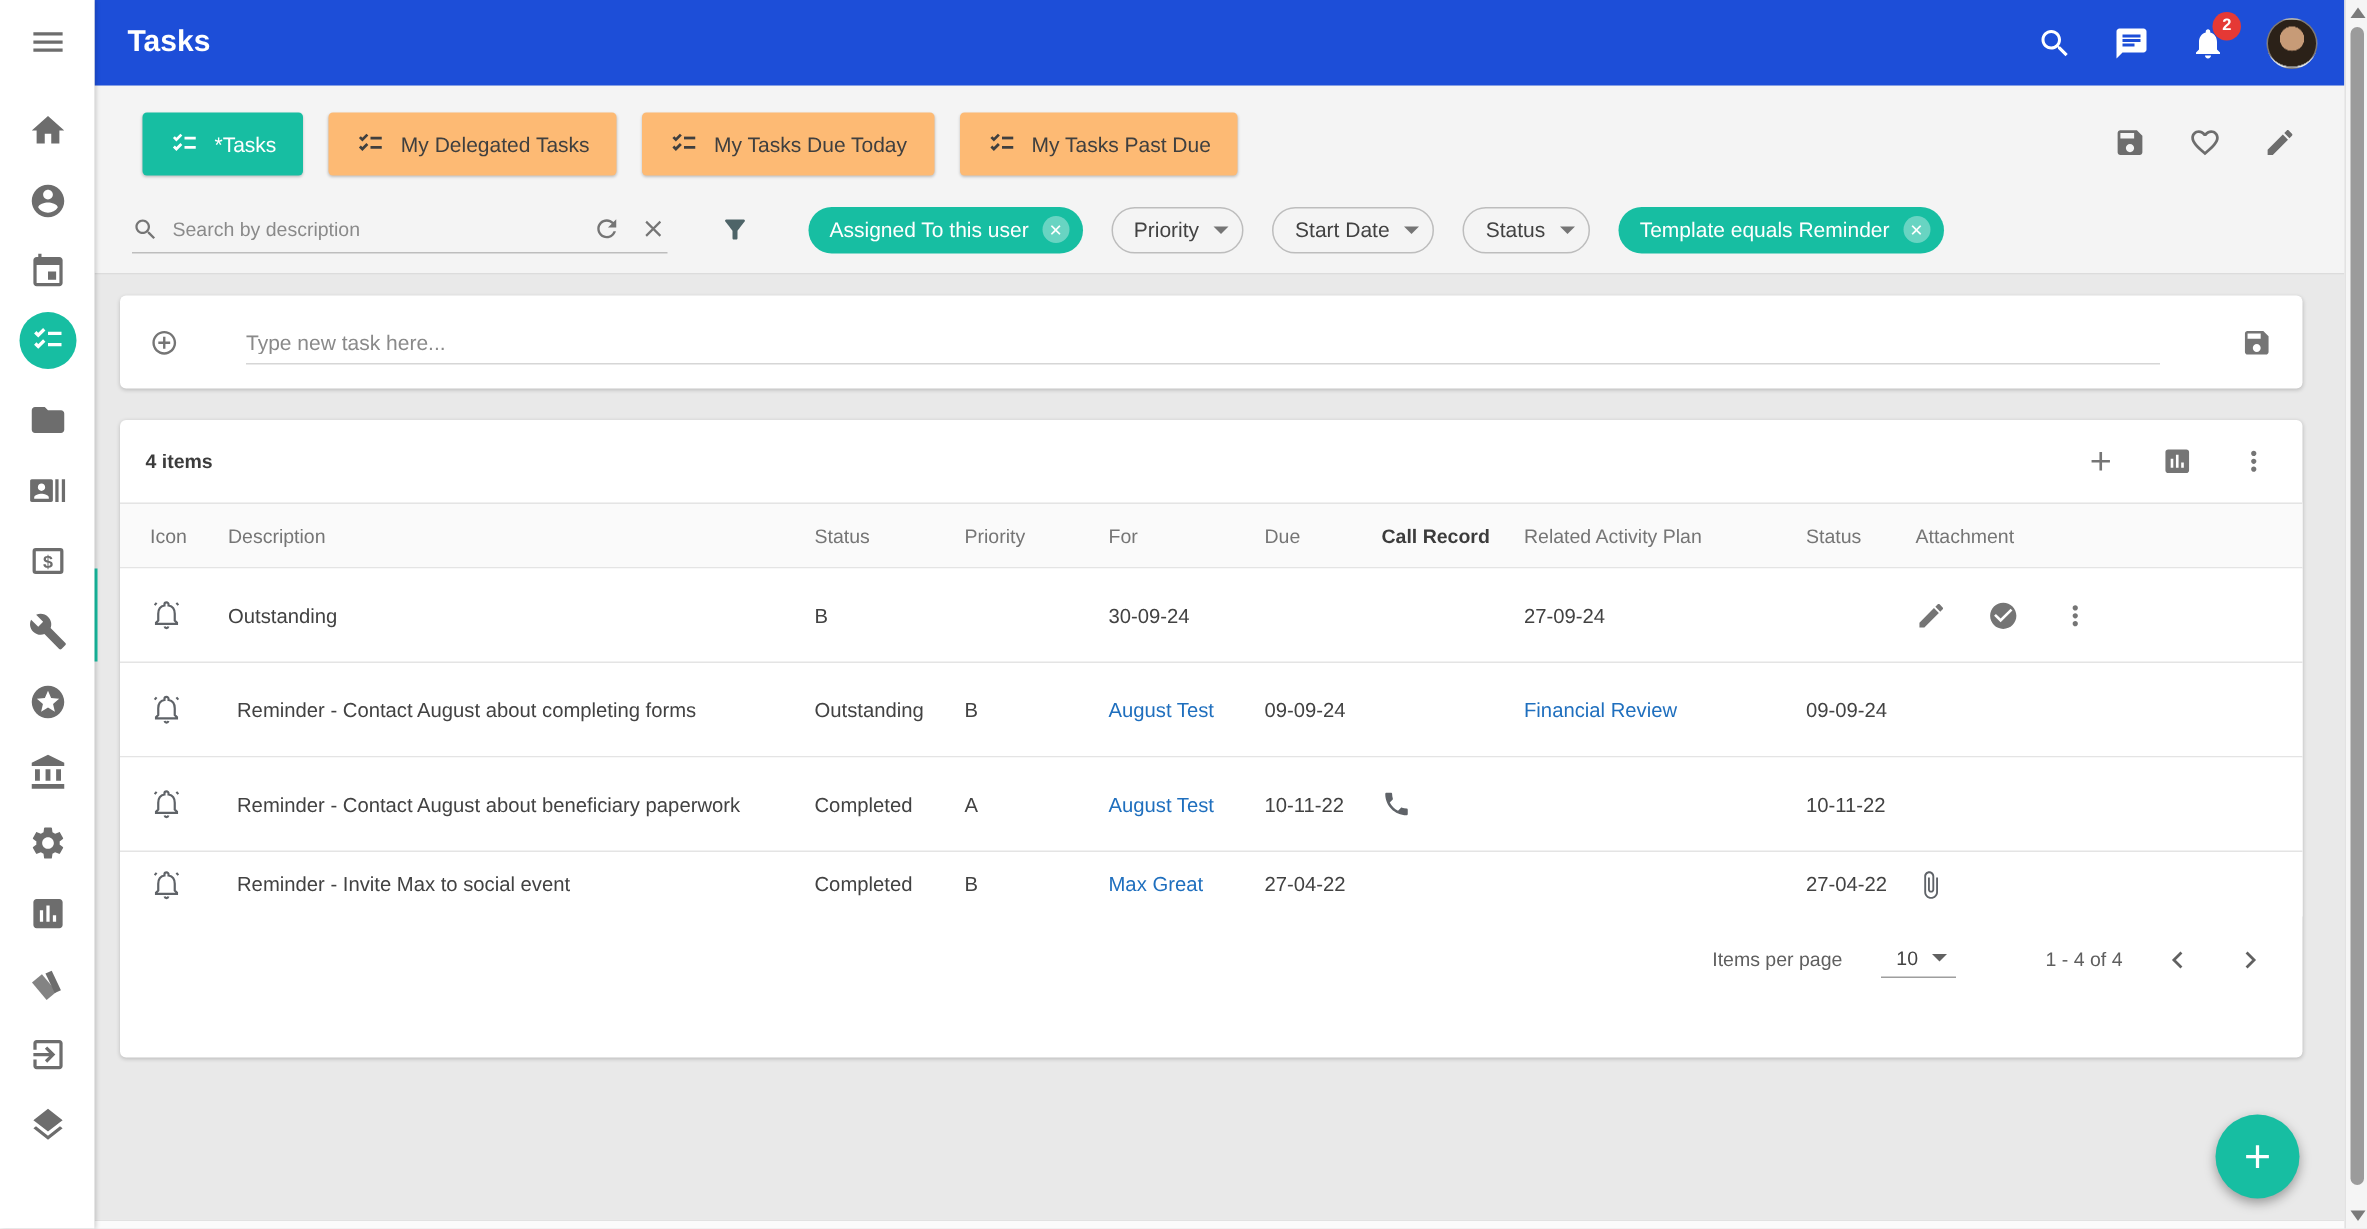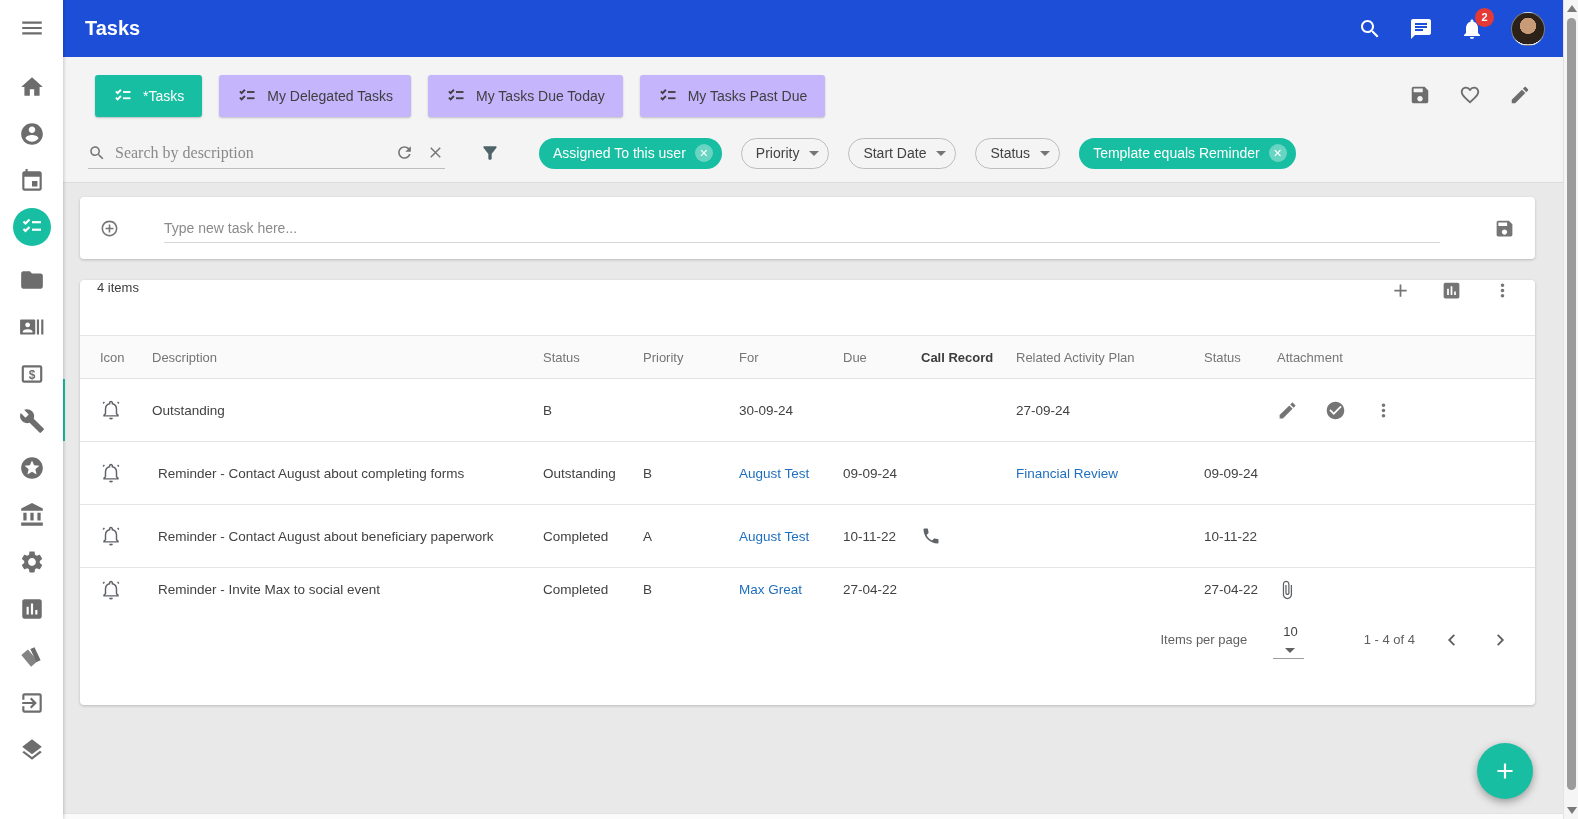--- a/index.html
+++ b/index.html
@@ -42,35 +42,35 @@
             border:1px solid rgba(255,255,255,.4); }
 
   
   .content { position:absolute; left:63px; right:15px; top:57px; bottom:0; background:#e9e9e9; }
   .filter-zone { position:absolute; left:0; right:0; top:0; height:126px; background:#f4f4f4;
                  border-bottom:1px solid #dcdcdc; }
 
   
   .tabs { position:absolute; left:32px; top:18px; display:flex; gap:17px; }
   .tab { height:42px; display:flex; align-items:center; gap:10px; padding:0 18px; border-radius:3px;
-         background:#c4b5fd; color:#3f3f3f; font-size:14px; cursor:pointer;
+         background:#fdba74; color:#3f3f3f; font-size:14px; cursor:pointer;
          box-shadow:0 1px 2px rgba(0,0,0,.22); }
   .tab svg { width:20px; height:20px; }
   .tab.active { background:#17bea2; color:#ffffff; }
   .view-actions { position:absolute; right:32px; top:27px; display:flex; gap:28px; }
   .va-icon { width:22px; height:22px; color:#6d6d6d; cursor:pointer; }
   .va-icon svg { width:22px; height:22px; }
 
   
   .search-row { position:absolute; left:25px; top:78px; right:20px; height:36px; display:flex; align-items:center; }
   .search-box { width:357px; display:flex; align-items:center; border-bottom:1px solid #bdbdbd;
                 height:32px; position:relative; }
   .search-box svg.mag { width:18px; height:18px; color:#757575; flex:0 0 auto; }
-  .search-input { border:0; outline:0; background:transparent; font-size:16px; color:#424242;
-                  margin-left:9px; flex:1; font-family:Liberation Serif, serif; }
+  .search-input { border:0; outline:0; background:transparent; font-size:13px; color:#424242;
+                  margin-left:9px; flex:1; font-family:Liberation Sans, sans-serif; }
   .search-input::placeholder { color:#8a8a8a; }
   .sb-action { width:19px; height:19px; color:#757575; cursor:pointer; margin-left:12px; }
   .sb-action svg { width:19px; height:19px; }
   .funnel { width:20px; height:20px; color:#4e6468; margin-left:35px; cursor:pointer; }
   .funnel svg { width:20px; height:20px; }
   .chips { display:flex; align-items:center; gap:19px; margin-left:39px; }
   .chip { height:31px; border-radius:16px; display:flex; align-items:center; font-size:14px;
           padding:0 14px; cursor:pointer; white-space:nowrap; }
   .chip.on { background:#17bea2; color:#ffffff; padding-right:9px; }
   .chip.off { border:1px solid #bdbdbd; color:#424242; background:transparent; padding-right:9px; }
@@ -86,21 +86,21 @@
   .nt-plus svg { width:19px; height:19px; }
   .nt-input-wrap { flex:1; margin-left:13px; border-bottom:1px solid #d6d6d6; height:30px; display:flex; align-items:center; }
   .nt-input { border:0; outline:0; width:100%; font-size:14px; color:#424242; background:transparent;
               font-family:"Liberation Sans",sans-serif; }
   .nt-input::placeholder { color:#8a8a8a; }
   .nt-save { width:21px; height:21px; color:#757575; margin-left:22px; cursor:pointer; }
   .nt-save svg { width:21px; height:21px; }
 
   
   .table-card { left:17px; top:223px; width:1455px; height:425px; }
-  .items-bar { height:55px; display:flex; align-items:flex-start; padding:0 22px 0 17px; }
+  .items-bar { height:55px; display:flex; align-items:center; padding:0 22px 0 17px;font-weight:bold; }
   .items-count { font-size:13px; color:#3c3c3c; }
   .items-actions { margin-left:auto; display:flex; align-items:center; gap:30px; }
   .ia-icon { width:21px; height:21px; color:#757575; cursor:pointer; }
   .ia-icon svg { width:21px; height:21px; }
 
   .tgrid { display:grid; grid-template-columns:52px 391px 100px 96px 104px 78px 95px 188px 73px 118px 1fr;
            padding-left:20px; align-items:center; }
   .thead { height:44px; background:#fafafa; border-top:1px solid #e4e4e4; border-bottom:1px solid #e4e4e4; }
   .th { font-size:13px; color:#757575; }
   .th.strong { color:#3c3c3c; font-weight:bold; }
@@ -115,21 +115,21 @@
   .cell-icon { width:20px; height:20px; color:#5f6368; }
   .cell-icon svg { width:20px; height:20px; }
   .row-actions { display:flex; align-items:center; gap:27px; }
   .ra-icon { width:21px; height:21px; color:#757575; cursor:pointer; }
   .ra-icon svg { width:21px; height:21px; }
   .note-row { padding:12px 20px 22px 25px; font-size:13px; color:#424242; }
 
   .pagination { height:57px; display:flex; align-items:center; justify-content:flex-end; gap:26px;
                 padding-right:24px; font-size:13px; color:#5f5f5f;padding-left:48px; }
   .pp-select { display:flex; align-items:center; gap:9px; border-bottom:1px solid #9e9e9e;
-               padding:3px 6px 5px 10px; cursor:pointer; color:#424242;flex-direction:column; }
+               padding:3px 6px 5px 10px; cursor:pointer; color:#424242; }
   .pp-caret { width:0; height:0; border-left:5px solid transparent; border-right:5px solid transparent;
               border-top:5px solid #616161; }
   .pg-chevron { width:22px; height:22px; color:#616161; cursor:pointer; }
   .pg-chevron svg { width:22px; height:22px; }
   .pg-gap { width:8px; }
 
   
   .fab { position:absolute; left:1477px; top:743px; width:56px; height:56px; border-radius:50%;
          background:#17bea2; box-shadow:0 3px 8px rgba(0,0,0,.35); display:flex; align-items:center;
          justify-content:center; cursor:pointer; z-index:35; }

